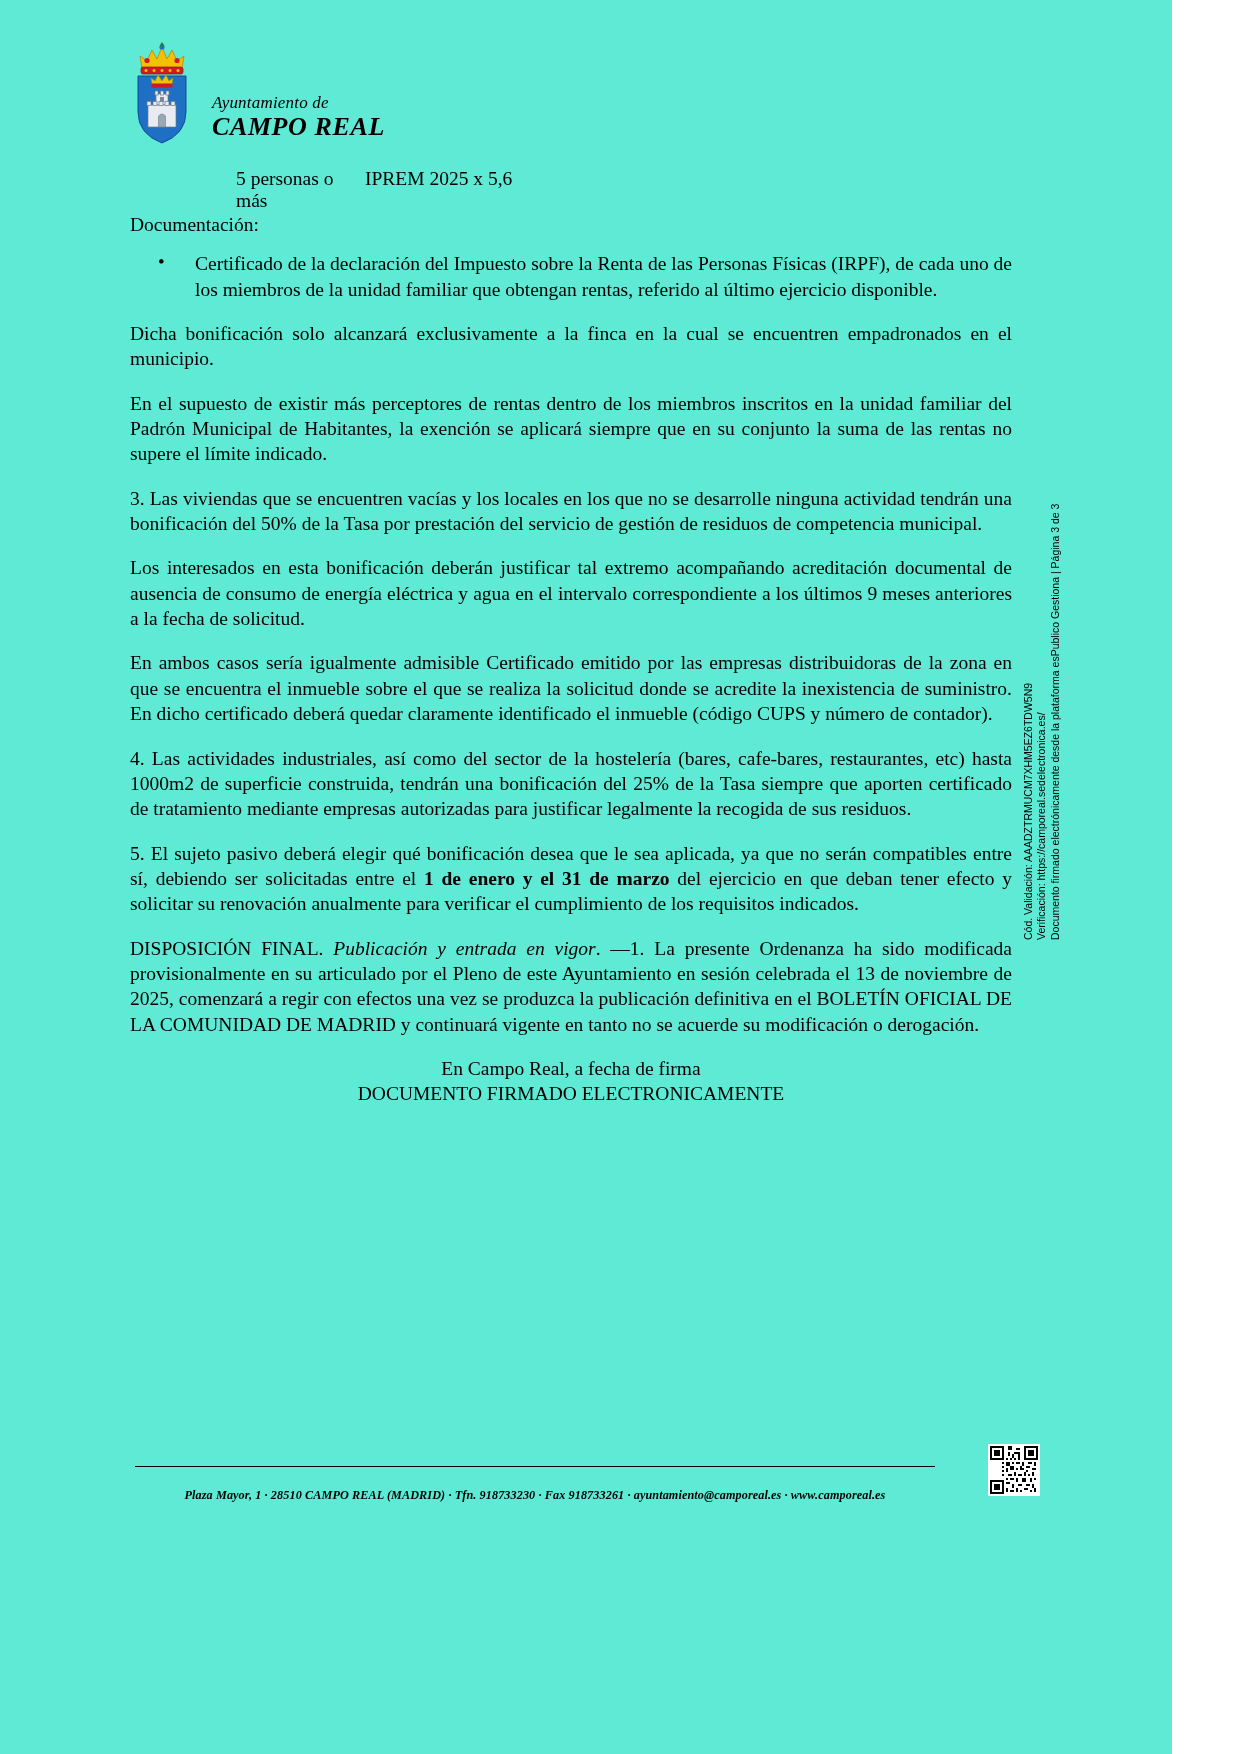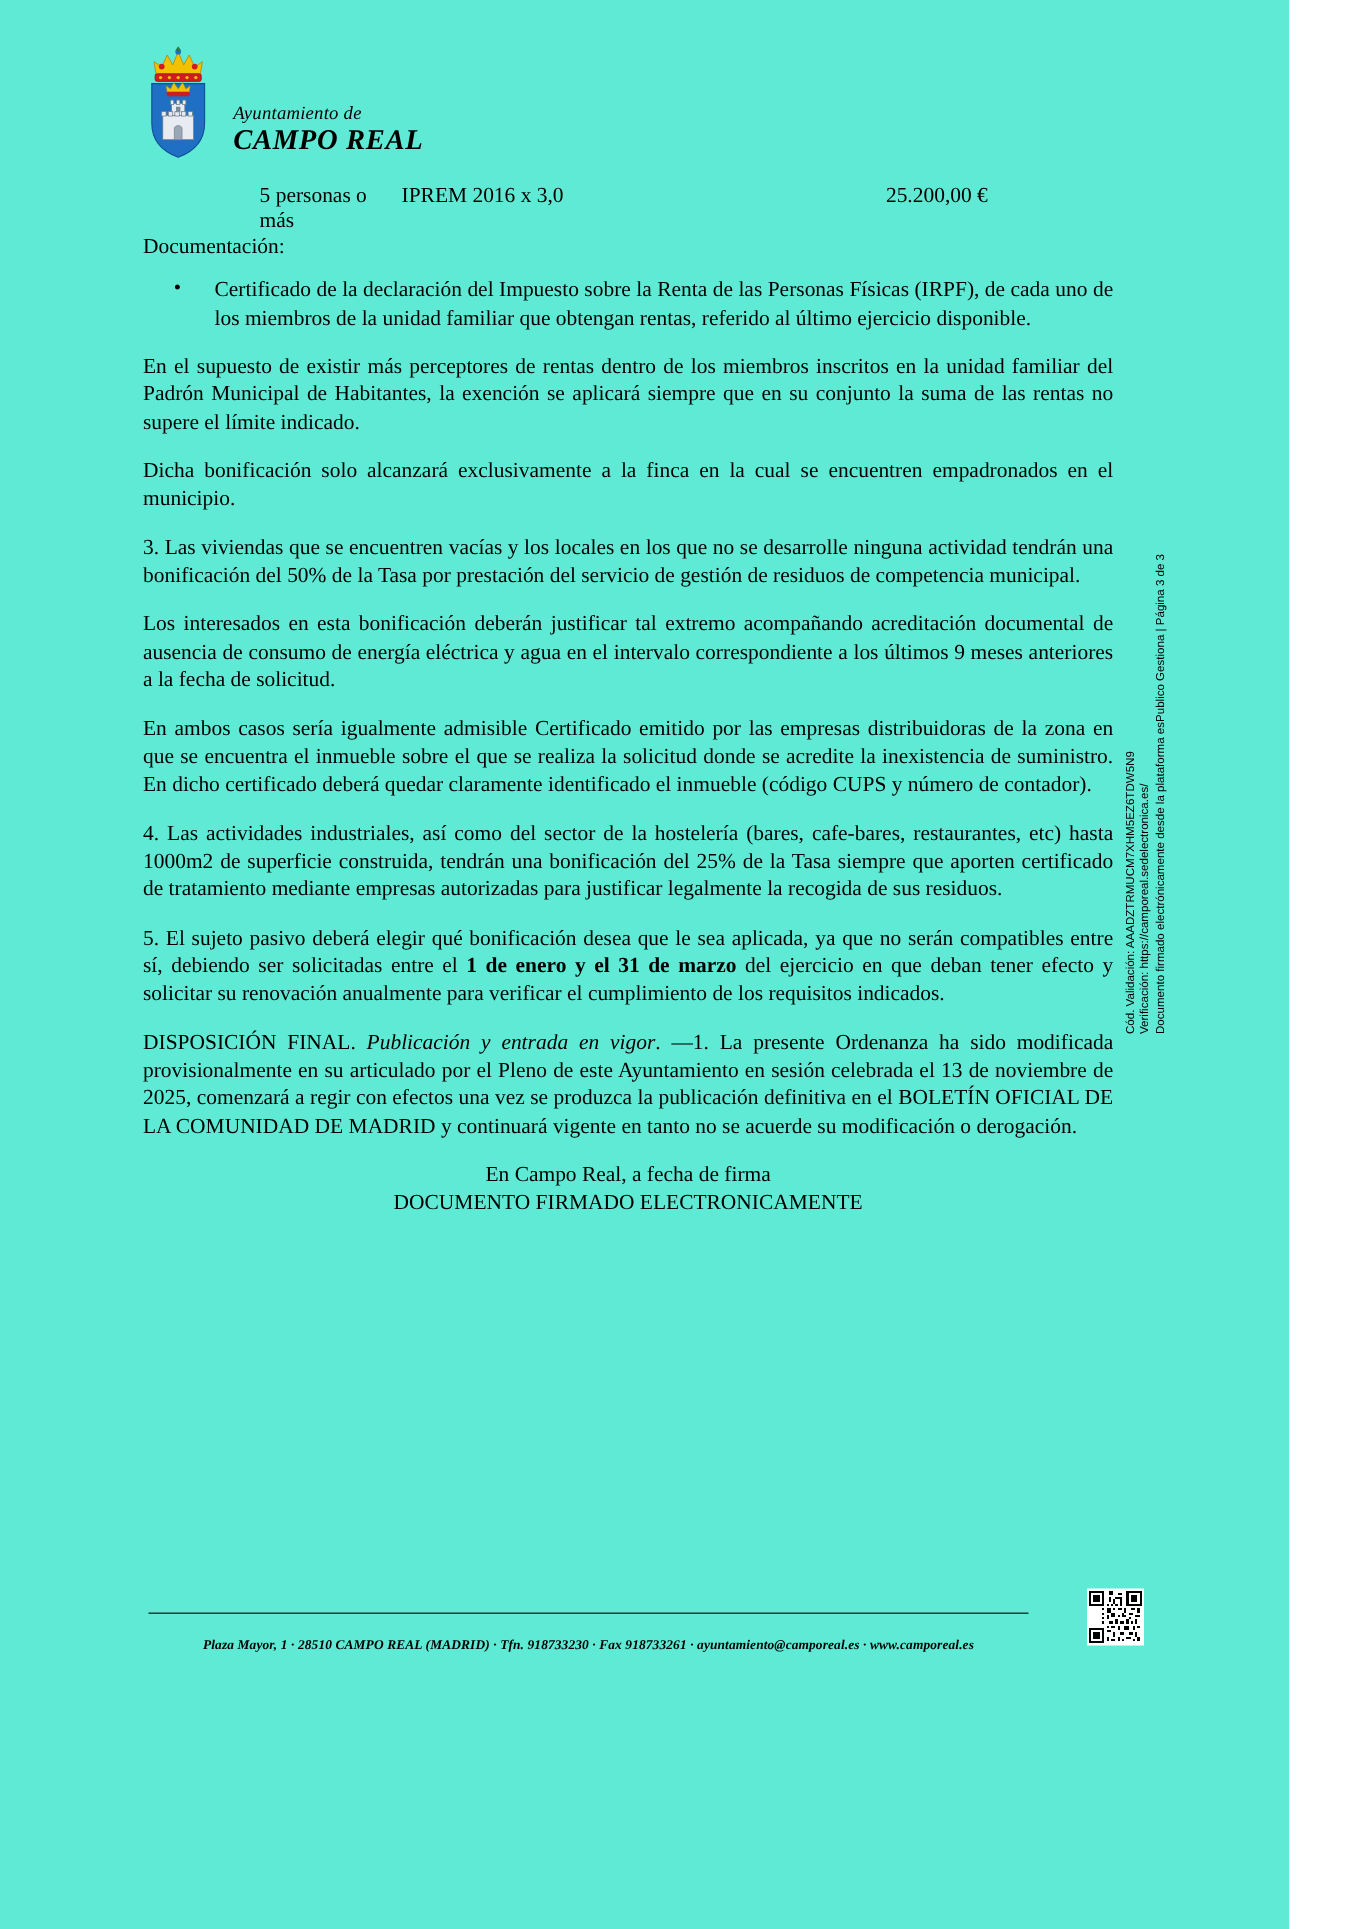--- a/index.html
+++ b/index.html
@@ -200,37 +200,36 @@
       </svg>
     </div>
     <div class="crest-text">
       <div class="line1">Ayuntamiento de</div>
       <div class="line2">CAMPO REAL</div>
     </div>
   </div>
 
   <div class="rate-row">
     <div class="c1">5 personas o más</div>
-    <div class="c2">IPREM 2016 x 3,0</div>
-    <div class="c3">25.200,00 €</div>
+    <div class="c2">IPREM 2025 x 5,6</div>
   </div>
 
   <div class="body">
 
     <p class="lead">Documentación:</p>
 
     <ul class="bullet-list">
       <li>
         <span class="dot">•</span>
         <span>Certificado de la declaración del Impuesto sobre la Renta de las Personas Físicas (IRPF), de cada uno de los miembros de la unidad familiar que obtengan rentas, referido al último ejercicio disponible.</span>
       </li>
     </ul>
 
+    <p>Dicha bonificación solo alcanzará exclusivamente a la finca en la cual se encuentren empadronados en el municipio.</p>
     <p>En el supuesto de existir más perceptores de rentas dentro de los miembros inscritos en la unidad familiar del Padrón Municipal de Habitantes, la exención se aplicará siempre que en su conjunto la suma de las rentas no supere el límite indicado.</p>
-    <p>Dicha bonificación solo alcanzará exclusivamente a la finca en la cual se encuentren empadronados en el municipio.</p>
     <p>3. Las viviendas que se encuentren vacías y los locales en los que no se desarrolle ninguna actividad tendrán una bonificación del 50% de la Tasa por prestación del servicio de gestión de residuos de competencia municipal.</p>
     <p>Los interesados en esta bonificación deberán justificar tal extremo acompañando acreditación documental de ausencia de consumo de energía eléctrica y agua en el intervalo correspondiente a los últimos 9 meses anteriores a la fecha de solicitud.</p>
     <p>En ambos casos sería igualmente admisible Certificado emitido por las empresas distribuidoras de la zona en que se encuentra el inmueble sobre el que se realiza la solicitud donde se acredite la inexistencia de suministro. En dicho certificado deberá quedar claramente identificado el inmueble (código CUPS y número de contador).</p>
     <p>4. Las actividades industriales, así como del sector de la hostelería (bares, cafe-bares, restaurantes, etc) hasta 1000m2 de superficie construida, tendrán una bonificación del 25% de la Tasa siempre que aporten certificado de tratamiento mediante empresas autorizadas para justificar legalmente la recogida de sus residuos.</p>
 
     <p><span>5. El sujeto pasivo deberá elegir qué bonificación desea que le sea aplicada, ya que no serán compatibles entre sí, debiendo ser solicitadas entre el </span><span class="bd">1 de enero y el 31 de marzo</span><span> del ejercicio en que deban tener efecto y solicitar su renovación anualmente para verificar el cumplimiento de los requisitos indicados.</span></p>
 
     <p><span>DISPOSICIÓN FINAL. </span><span class="it">Publicación y entrada en vigor</span><span>. —1. La presente Ordenanza ha sido modificada provisionalmente en su articulado por el Pleno de este Ayuntamiento en sesión celebrada el 13 de noviembre de 2025, comenzará a regir con efectos una vez se produzca la publicación definitiva en el BOLETÍN OFICIAL DE LA COMUNIDAD DE MADRID y continuará vigente en tanto no se acuerde su modificación o derogación.</span></p>
 
 

